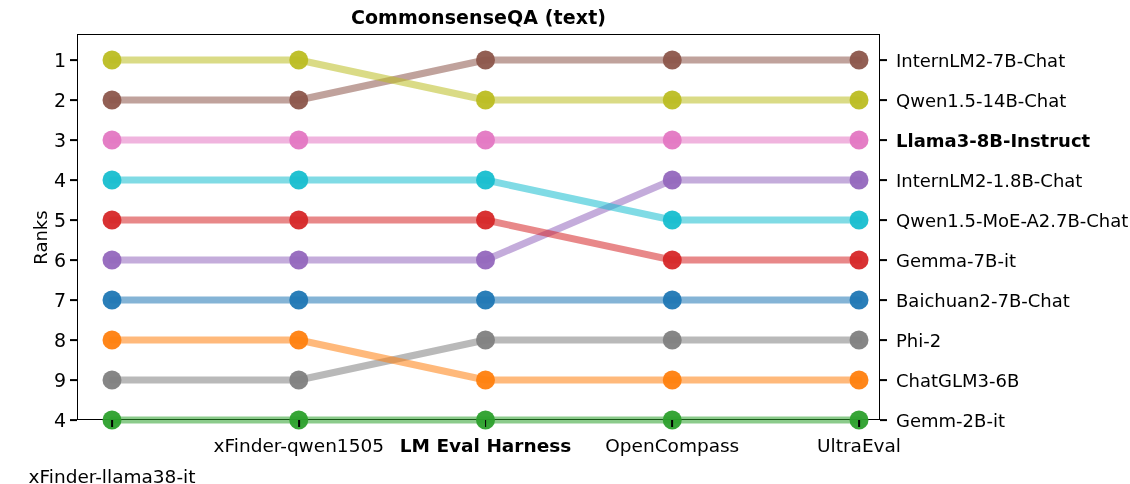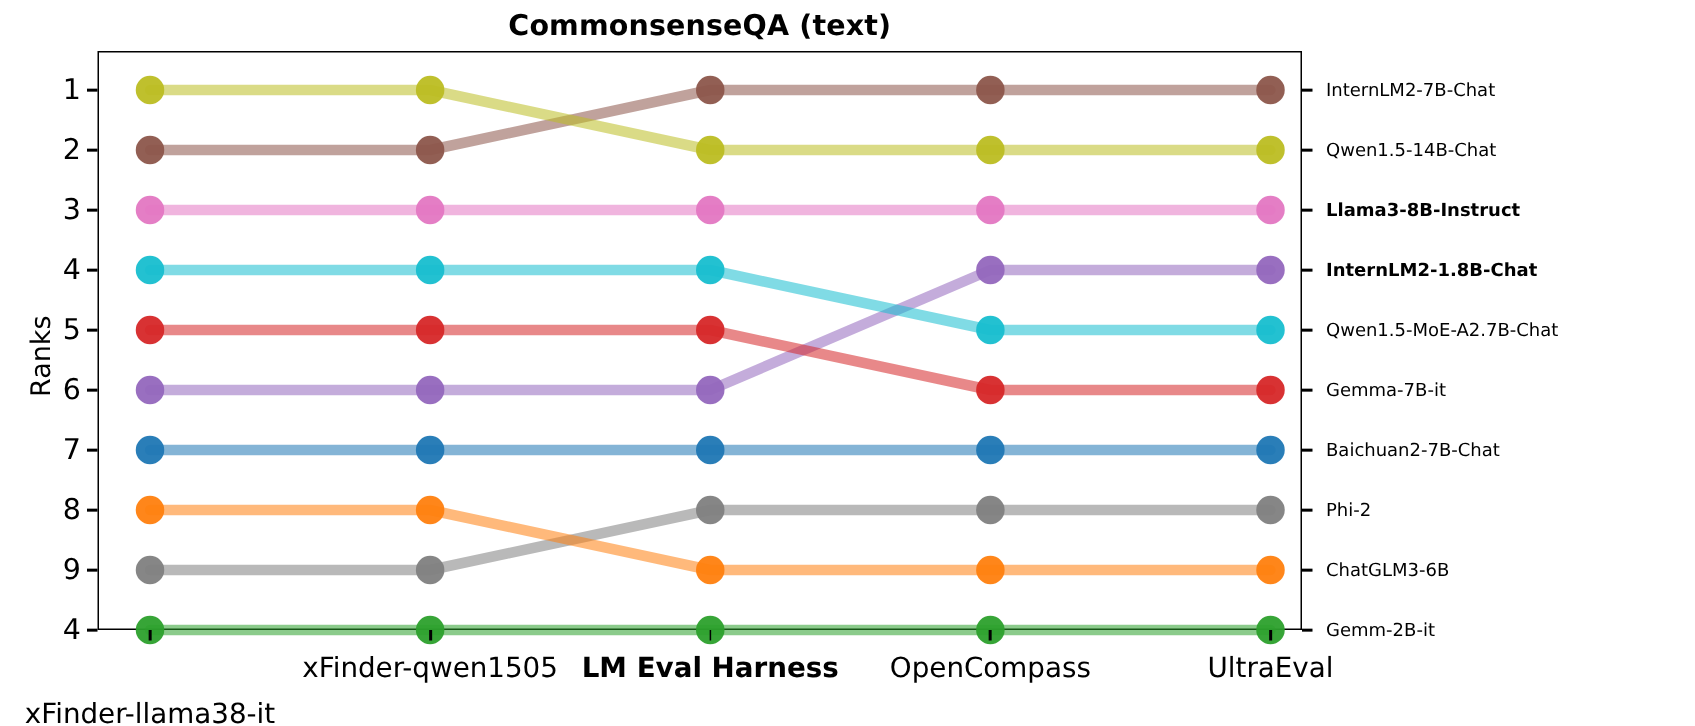--- a/index.html
+++ b/index.html
@@ -1,21 +1,21 @@
 <!DOCTYPE html>
 <html><head>
 <meta charset="utf-8">
 <style>
   html,body{margin:0;padding:0;}
   body{
     width:1130px;height:484px;background:#ffffff;
     font-family:"DejaVu Sans","Liberation Sans",sans-serif;
     overflow:hidden;position:relative;
   }
-  #stage{position:absolute;left:0;top:0;width:1012px;height:484px;}
+  #stage{position:absolute;left:12px;top:0;width:1012px;height:484px;}
   #chart-title{
     position:absolute;left:65px;top:6px;width:803px;
     text-align:center;font-size:19px;font-weight:bold;color:#000;
     letter-spacing:.1px;white-space:nowrap;
   }
   #plot-frame{
     position:absolute;left:65px;top:34px;width:803px;height:386px;
     border:1.6px solid #000;box-sizing:border-box;background:transparent;
   }
   #svg-layer{position:absolute;left:0;top:0;width:1130px;height:484px;overflow:visible;}
@@ -24,21 +24,21 @@
     font-size:19px;color:#000;transform:translateY(-50%);
   }
   .ytick-mark{position:absolute;width:7px;height:1.8px;background:#000;transform:translateY(-50%);}
   .rtick-mark{position:absolute;width:7px;height:1.8px;background:#000;transform:translateY(-50%);}
   .xtick-mark{position:absolute;width:1.8px;height:7px;background:#000;transform:translateX(-50%);}
   .xtick-label{
     position:absolute;font-size:18.5px;color:#000;white-space:nowrap;
     transform:translateX(-50%);
   }
   .series-label{
-    position:absolute;left:884px;font-size:12px;color:#000;
+    position:absolute;left:884px;font-size:18px;color:#000;
     white-space:nowrap;transform:translateY(-50%);
   }
   #ylabel{
     position:absolute;left:-12px;top:227px;width:80px;text-align:center;
     font-size:18px;color:#000;transform:rotate(-90deg);transform-origin:50% 50%;
     white-space:nowrap;
   }
 </style>
 </head>
 <body>
@@ -175,21 +175,21 @@
       <div class="xtick-label" style="left: 473.5px; top: 435px; font-weight: bold;">LM Eval Harness</div>
       <div class="xtick-mark" style="left: 660.25px; top: 420px;"></div>
       <div class="xtick-label" style="left: 660.25px; top: 435px;">OpenCompass</div>
       <div class="xtick-mark" style="left: 847px; top: 420px;"></div>
       <div class="xtick-label" style="left: 847px; top: 435px;">UltraEval</div>
     </div>
   <div id="series-labels">
       <div class="series-label" style="top: 60px;">InternLM2-7B-Chat</div>
       <div class="series-label" style="top: 100px;">Qwen1.5-14B-Chat</div>
       <div class="series-label" style="top: 140px; font-weight: bold;">Llama3-8B-Instruct</div>
-      <div class="series-label" style="top: 180px; font-weight: bold;">InternLM2-1.8B-Chat</div>
+      <div class="series-label" style="top: 180px;">InternLM2-1.8B-Chat</div>
       <div class="series-label" style="top: 220px;">Qwen1.5-MoE-A2.7B-Chat</div>
       <div class="series-label" style="top: 260px; text-align: right;">Gemma-7B-it</div>
       <div class="series-label" style="top: 300px;">Baichuan2-7B-Chat</div>
       <div class="series-label" style="top: 340px;">Phi-2</div>
       <div class="series-label" style="top: 380px;">ChatGLM3-6B</div>
       <div class="series-label" style="top: 420px;">Gemm-2B-it</div>
     </div>
 
 </div>
 

